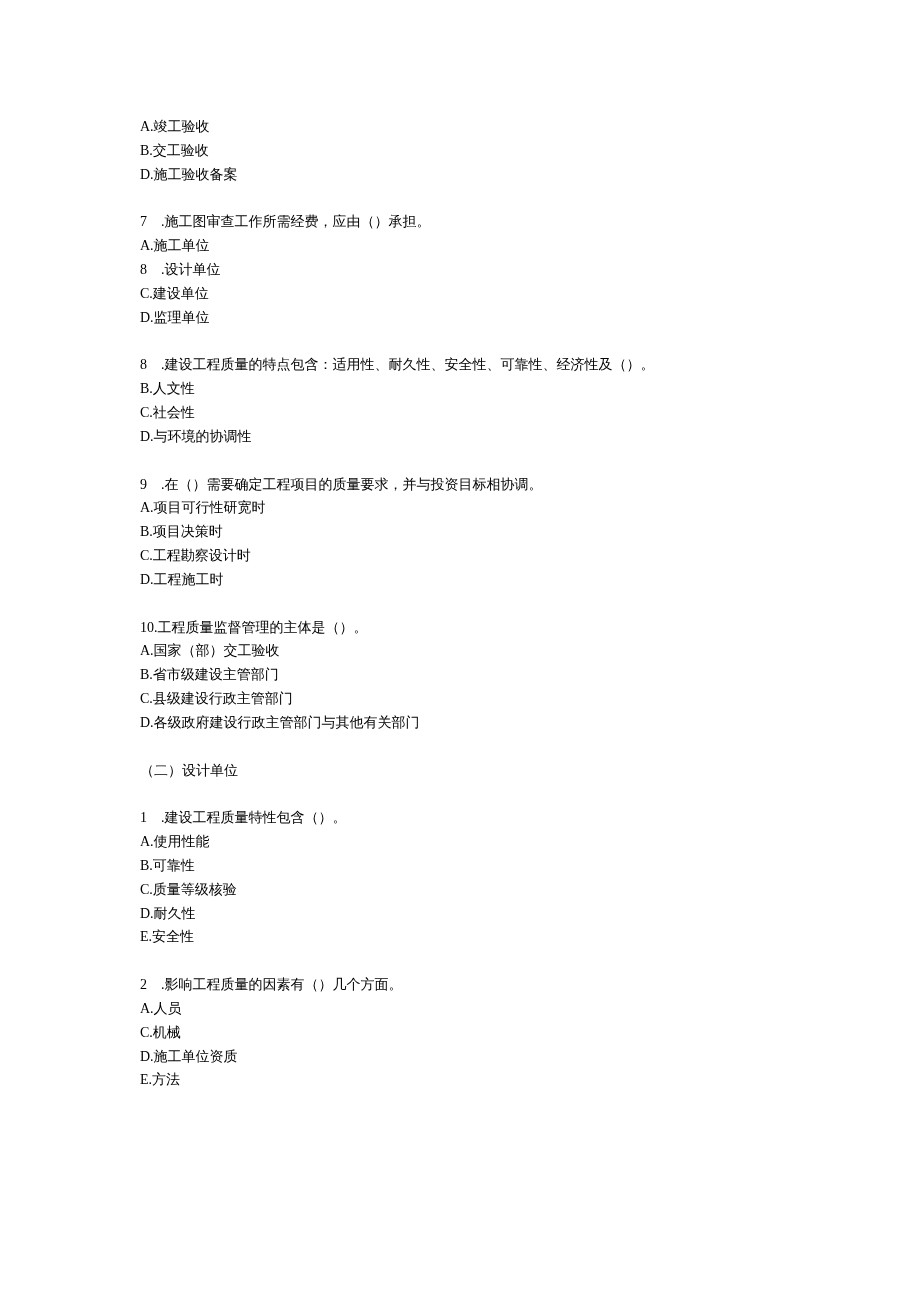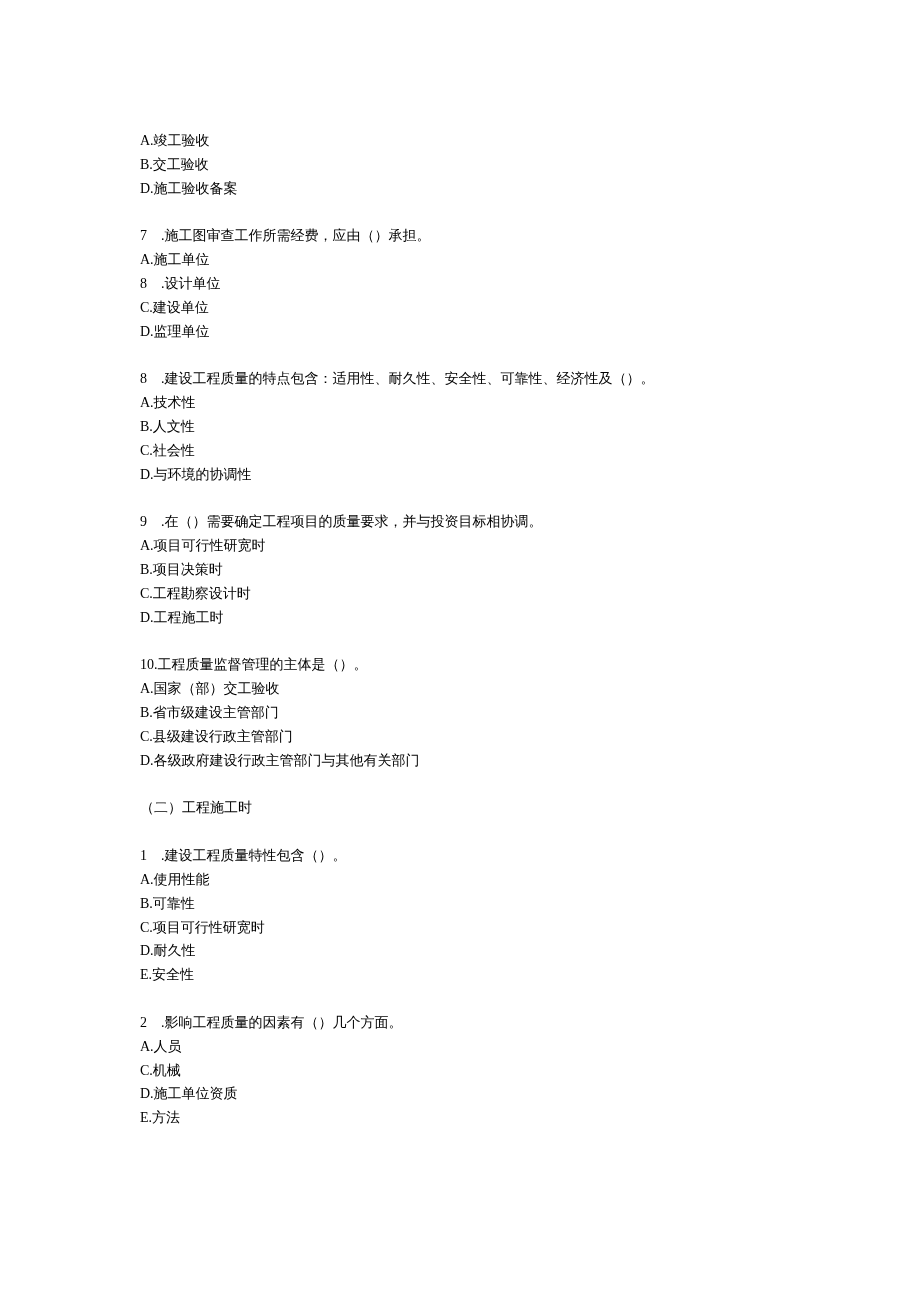--- a/index.html
+++ b/index.html
@@ -15,21 +15,20 @@
     width: 920px;
     min-height: 1301px;
     padding: 115px 140px 60px 140px;
     box-sizing: border-box;
   }
   .line {
     display: block;
   }
   .block {
     margin-bottom: 24px;
-    margin-top: 14px;
   }
 </style>
 </head>
 <body>
 
 <div class="page">
 
   <div class="block">
     <span class="line">A.竣工验收</span>
     <span class="line">B.交工验收</span>
@@ -39,21 +38,20 @@
   <div class="block">
     <span class="line">7　.施工图审查工作所需经费，应由（）承担。</span>
     <span class="line">A.施工单位</span>
     <span class="line">8　.设计单位</span>
     <span class="line">C.建设单位</span>
     <span class="line">D.监理单位</span>
   </div>
 
   <div class="block">
     <span class="line">8　.建设工程质量的特点包含：适用性、耐久性、安全性、可靠性、经济性及（）。</span>
-    <span class="line">A.技术性</span>
     <span class="line">B.人文性</span>
     <span class="line">C.社会性</span>
     <span class="line">D.与环境的协调性</span>
   </div>
 
   <div class="block">
     <span class="line">9　.在（）需要确定工程项目的质量要求，并与投资目标相协调。</span>
     <span class="line">A.项目可行性研宽时</span>
     <span class="line">B.项目决策时</span>
     <span class="line">C.工程勘察设计时</span>
@@ -62,28 +60,28 @@
 
   <div class="block">
     <span class="line">10.工程质量监督管理的主体是（）。</span>
     <span class="line">A.国家（部）交工验收</span>
     <span class="line">B.省市级建设主管部门</span>
     <span class="line">C.县级建设行政主管部门</span>
     <span class="line">D.各级政府建设行政主管部门与其他有关部门</span>
   </div>
 
   <div class="block">
-    <span class="line">（二）工程施工时</span>
+    <span class="line">（二）设计单位</span>
   </div>
 
   <div class="block">
     <span class="line">1　.建设工程质量特性包含（）。</span>
     <span class="line">A.使用性能</span>
     <span class="line">B.可靠性</span>
-    <span class="line">C.项目可行性研宽时</span>
+    <span class="line">C.质量等级核验</span>
     <span class="line">D.耐久性</span>
     <span class="line">E.安全性</span>
   </div>
 
   <div class="block">
     <span class="line">2　.影响工程质量的因素有（）几个方面。</span>
     <span class="line">A.人员</span>
     <span class="line">C.机械</span>
     <span class="line">D.施工单位资质</span>
     <span class="line">E.方法</span>

